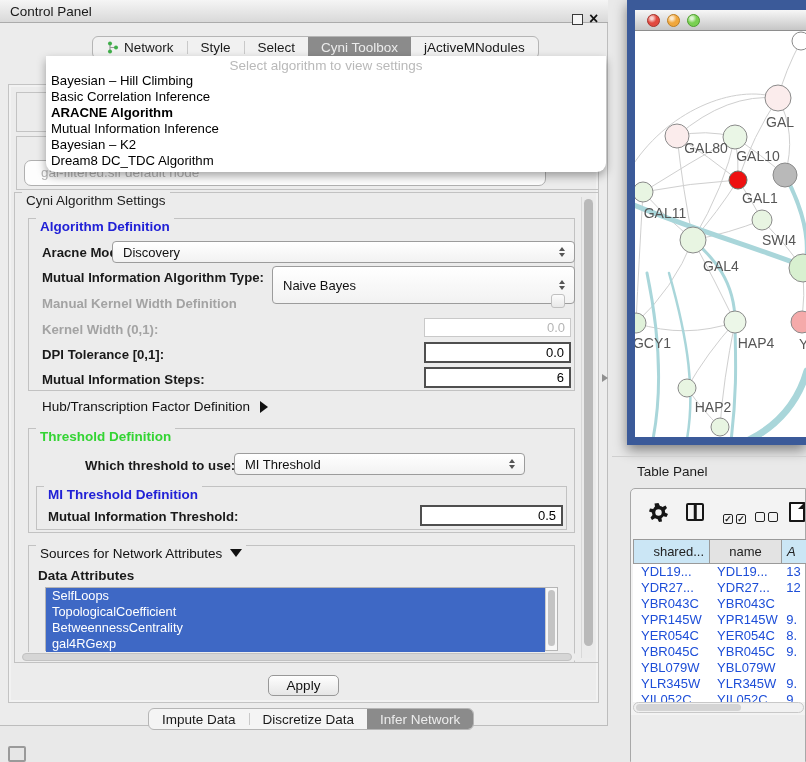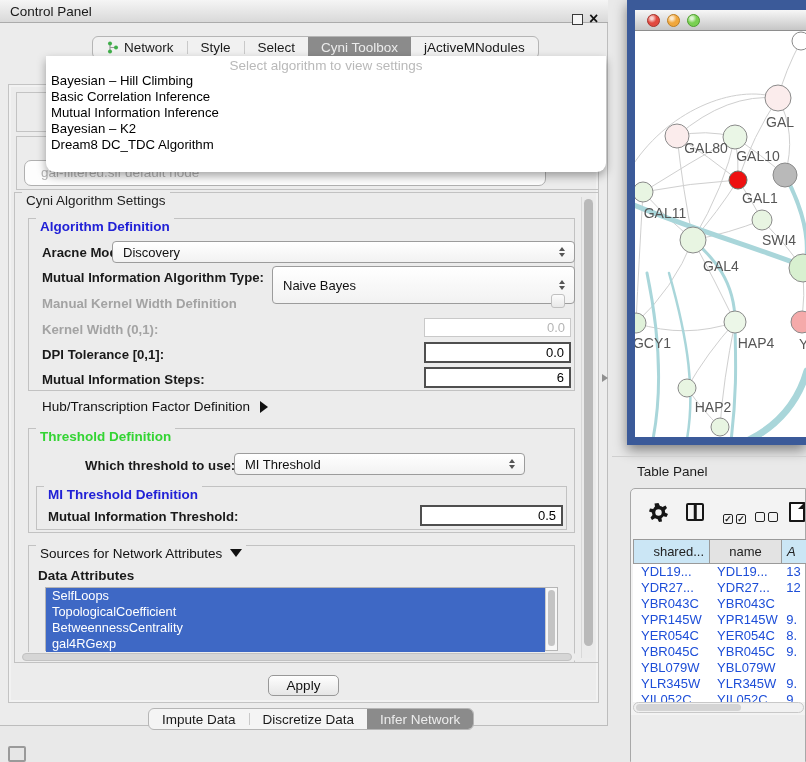--- a/index.html
+++ b/index.html
@@ -172,20 +172,21 @@
 <div class="abs combo-stub">
     <span class="spin"></span>
   </div>
 <div class="abs bg-group2"></div>
 <div class="abs combo-gal">gal-filtered.sif default node</div>
 
 <div class="abs popup">
   <div class="popup-ph">Select algorithm to view settings</div>
   <div class="popup-item">Bayesian – Hill Climbing</div>
   <div class="popup-item">Basic Correlation Inference</div>
+  <div class="popup-item bold">ARACNE Algorithm</div>
   <div class="popup-item">Mutual Information Inference</div>
   <div class="popup-item">Bayesian – K2</div>
   <div class="popup-item">Dream8 DC_TDC Algorithm</div>
 </div>
 
 <div class="abs group" style="left:14px; top:192px; width:585px; height:471px;"></div>
 <div class="gtitle abs" style="left:22px; top:185px; color:#222;">Cyni Algorithm Settings</div>
 <div class="abs vscroll">
     <div class="thumb"></div>
   </div>

